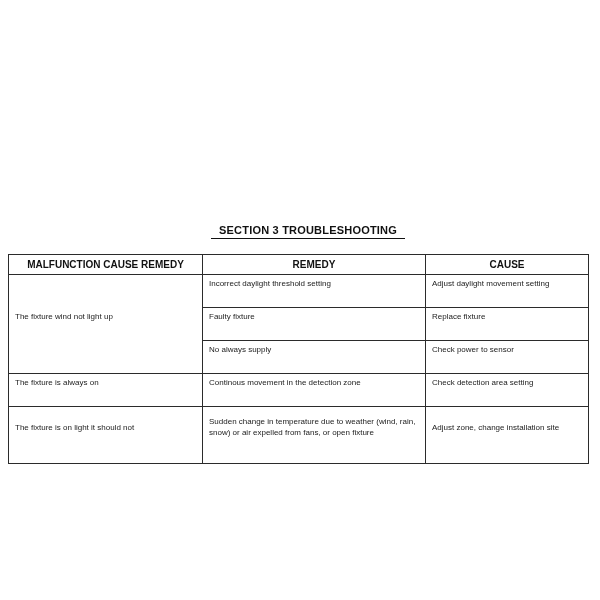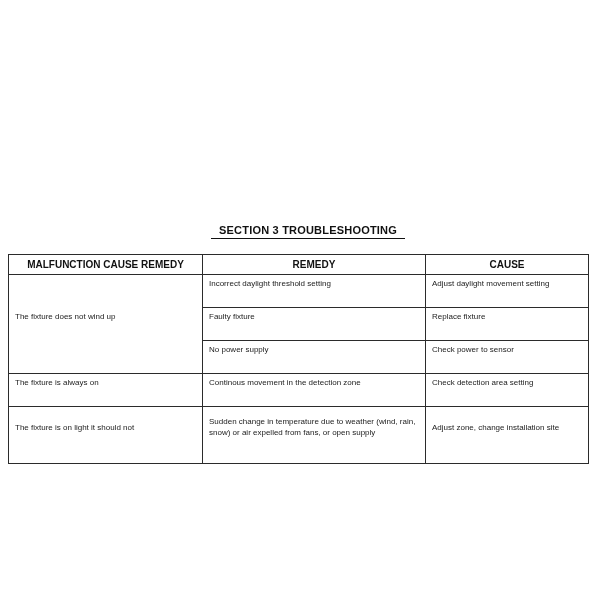--- a/index.html
+++ b/index.html
@@ -85,38 +85,38 @@
     </colgroup>
     <thead>
       <tr>
         <th>MALFUNCTION CAUSE REMEDY</th>
         <th>REMEDY</th>
         <th>CAUSE</th>
       </tr>
     </thead>
     <tbody>
       <tr>
-        <td rowspan="3" class="row-s">The fixture does not wind up</td>
+        <td rowspan="3" class="row-s">The fixture wind not light up</td>
         <td class="row-s">Incorrect daylight threshold setting</td>
         <td class="row-s">Adjust daylight movement setting</td>
       </tr>
       <tr>
         <td class="row-s">Faulty fixture</td>
         <td class="row-s">Replace fixture</td>
       </tr>
       <tr>
-        <td class="row-s">No power supply</td>
+        <td class="row-s">No always supply</td>
         <td class="row-s">Check power to sensor</td>
       </tr>
       <tr>
         <td class="row-s">The fixture is always on</td>
         <td class="row-s">Continous movement in the detection zone</td>
         <td class="row-s">Check detection area setting</td>
       </tr>
       <tr>
         <td class="row-l">The fixture is on light it should not</td>
-        <td class="row-l">Sudden change in temperature due to weather (wind, rain, snow) or air expelled from fans, or open supply</td>
+        <td class="row-l">Sudden change in temperature due to weather (wind, rain, snow) or air expelled from fans, or open fixture</td>
         <td class="row-l">Adjust zone, change installation site</td>
       </tr>
     </tbody>
   </table>
 
 </div>
 
 </body></html>

